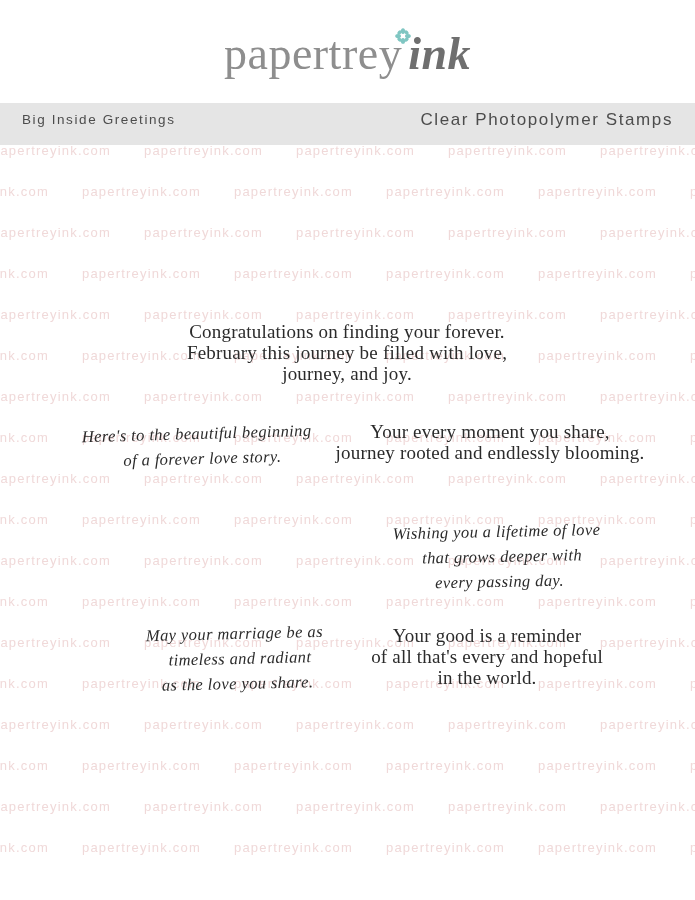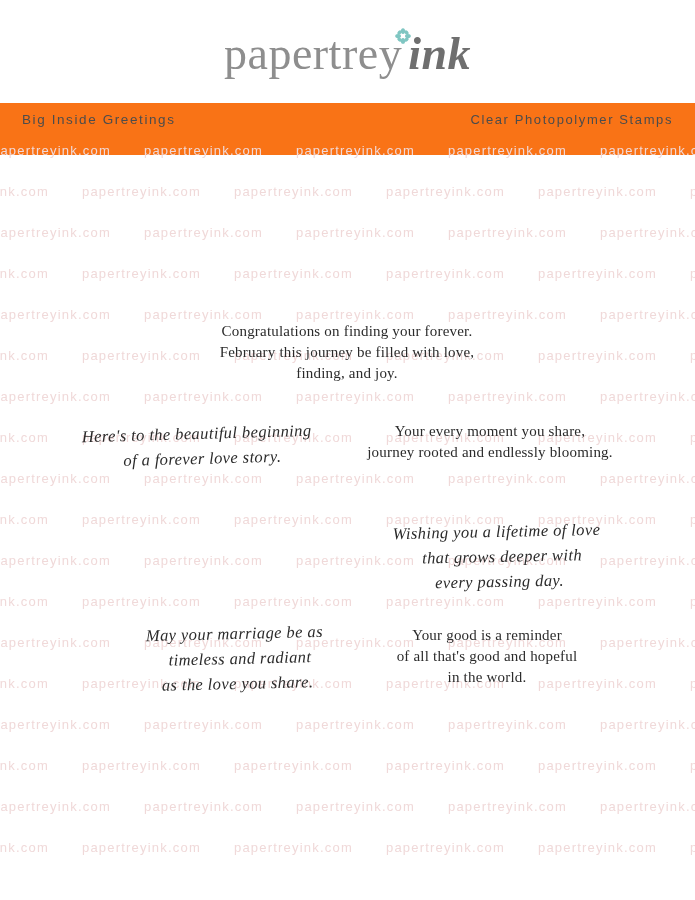--- a/index.html
+++ b/index.html
@@ -54,39 +54,39 @@
     color: #6f6f6f;
     margin-left: 6px;
   }
 
   
   .band {
     position: absolute;
     top: 103px;
     left: 0;
     width: 695px;
-    height: 52px;
-    background: #f97316;
+    height: 42px;
+    background: #e5e5e5;
   }
   .band .band-left {
     position: absolute;
     left: 22px;
     top: 0;
     line-height: 34px;
     font-size: 13.5px;
     letter-spacing: 1.6px;
     color: #4c4c4c;
     white-space: nowrap;
   }
   .band .band-right {
     position: absolute;
     right: 22px;
     top: 0;
     line-height: 34px;
-    font-size: 13px;
+    font-size: 17px;
     letter-spacing: 1.6px;
     color: #4c4c4c;
     white-space: nowrap;
   }
 
   
   .watermark {
     position: absolute;
     top: 143px;
     left: 0;
@@ -118,21 +118,21 @@
     width: 695px;
     height: 723px;
   }
   .stamp {
     position: absolute;
     text-align: center;
     color: #2b2b2b;
   }
   .serif {
     font-family: "Liberation Serif", serif;
-    font-size: 15px;
+    font-size: 19px;
     line-height: 21px;
     letter-spacing: 0.2px;
   }
   .script {
     font-family: "Liberation Serif", serif;
     font-style: italic;
     font-size: 16.5px;
     line-height: 25px;
     letter-spacing: 0.4px;
     color: #2b2b2b;
@@ -199,21 +199,21 @@
       <div class="wm-row" style="top: 615px; left: -70px;"><span>papertreyink.com</span><span>papertreyink.com</span><span>papertreyink.com</span><span>papertreyink.com</span><span>papertreyink.com</span><span>papertreyink.com</span></div>
       <div class="wm-row" style="top: 656px; left: -8px;"><span>papertreyink.com</span><span>papertreyink.com</span><span>papertreyink.com</span><span>papertreyink.com</span><span>papertreyink.com</span></div>
       <div class="wm-row" style="top: 697px; left: -70px;"><span>papertreyink.com</span><span>papertreyink.com</span><span>papertreyink.com</span><span>papertreyink.com</span><span>papertreyink.com</span><span>papertreyink.com</span></div>
     </div>
 
   <div class="sheet">
 
     <div class="stamp serif" id="stamp-congrats">
       <div>Congratulations on finding your forever.</div>
       <div>February this journey be filled with love,</div>
-      <div>finding, and joy.</div>
+      <div>journey, and joy.</div>
     </div>
 
     <div class="stamp script" id="stamp-heres-to">
       <div>Here's to the beautiful beginning</div>
       <div class="l2">of a forever love story.</div>
     </div>
 
     <div class="stamp serif" id="stamp-every-mom">
       <div>Your every moment you share,</div>
       <div>journey rooted and endlessly blooming.</div>
@@ -227,18 +227,18 @@
     </div>
 
     <div class="stamp script" id="stamp-marriage">
       <div>May your marriage be as</div>
       <div class="l2">timeless and radiant</div>
       <div class="l3">as the love you share.</div>
     </div>
 
     <div class="stamp serif" id="stamp-reminder">
       <div>Your good is a reminder</div>
-      <div>of all that's good and hopeful</div>
+      <div>of all that's every and hopeful</div>
       <div>in the world.</div>
     </div>
 
   </div>
 </div>
 
 </body></html>

